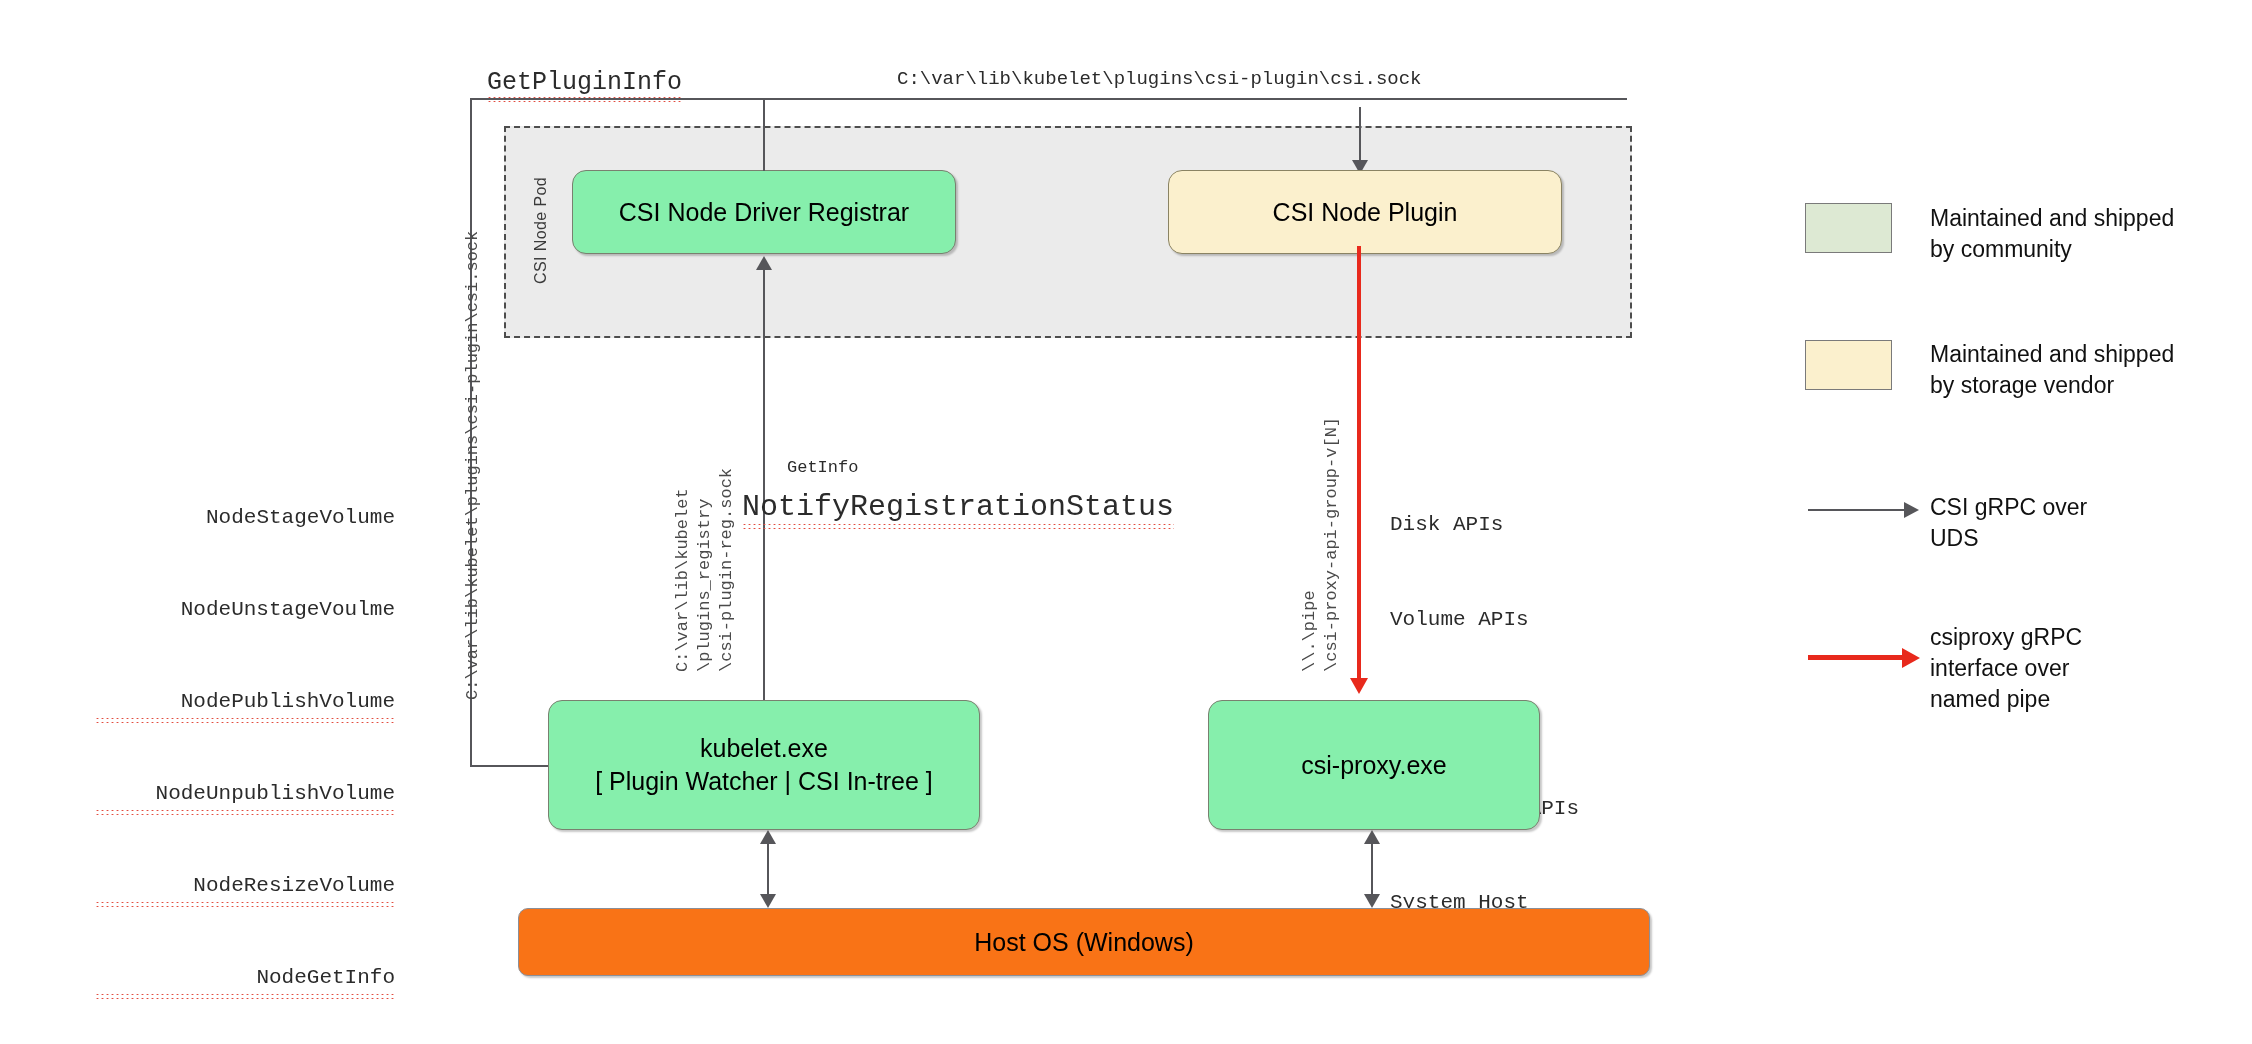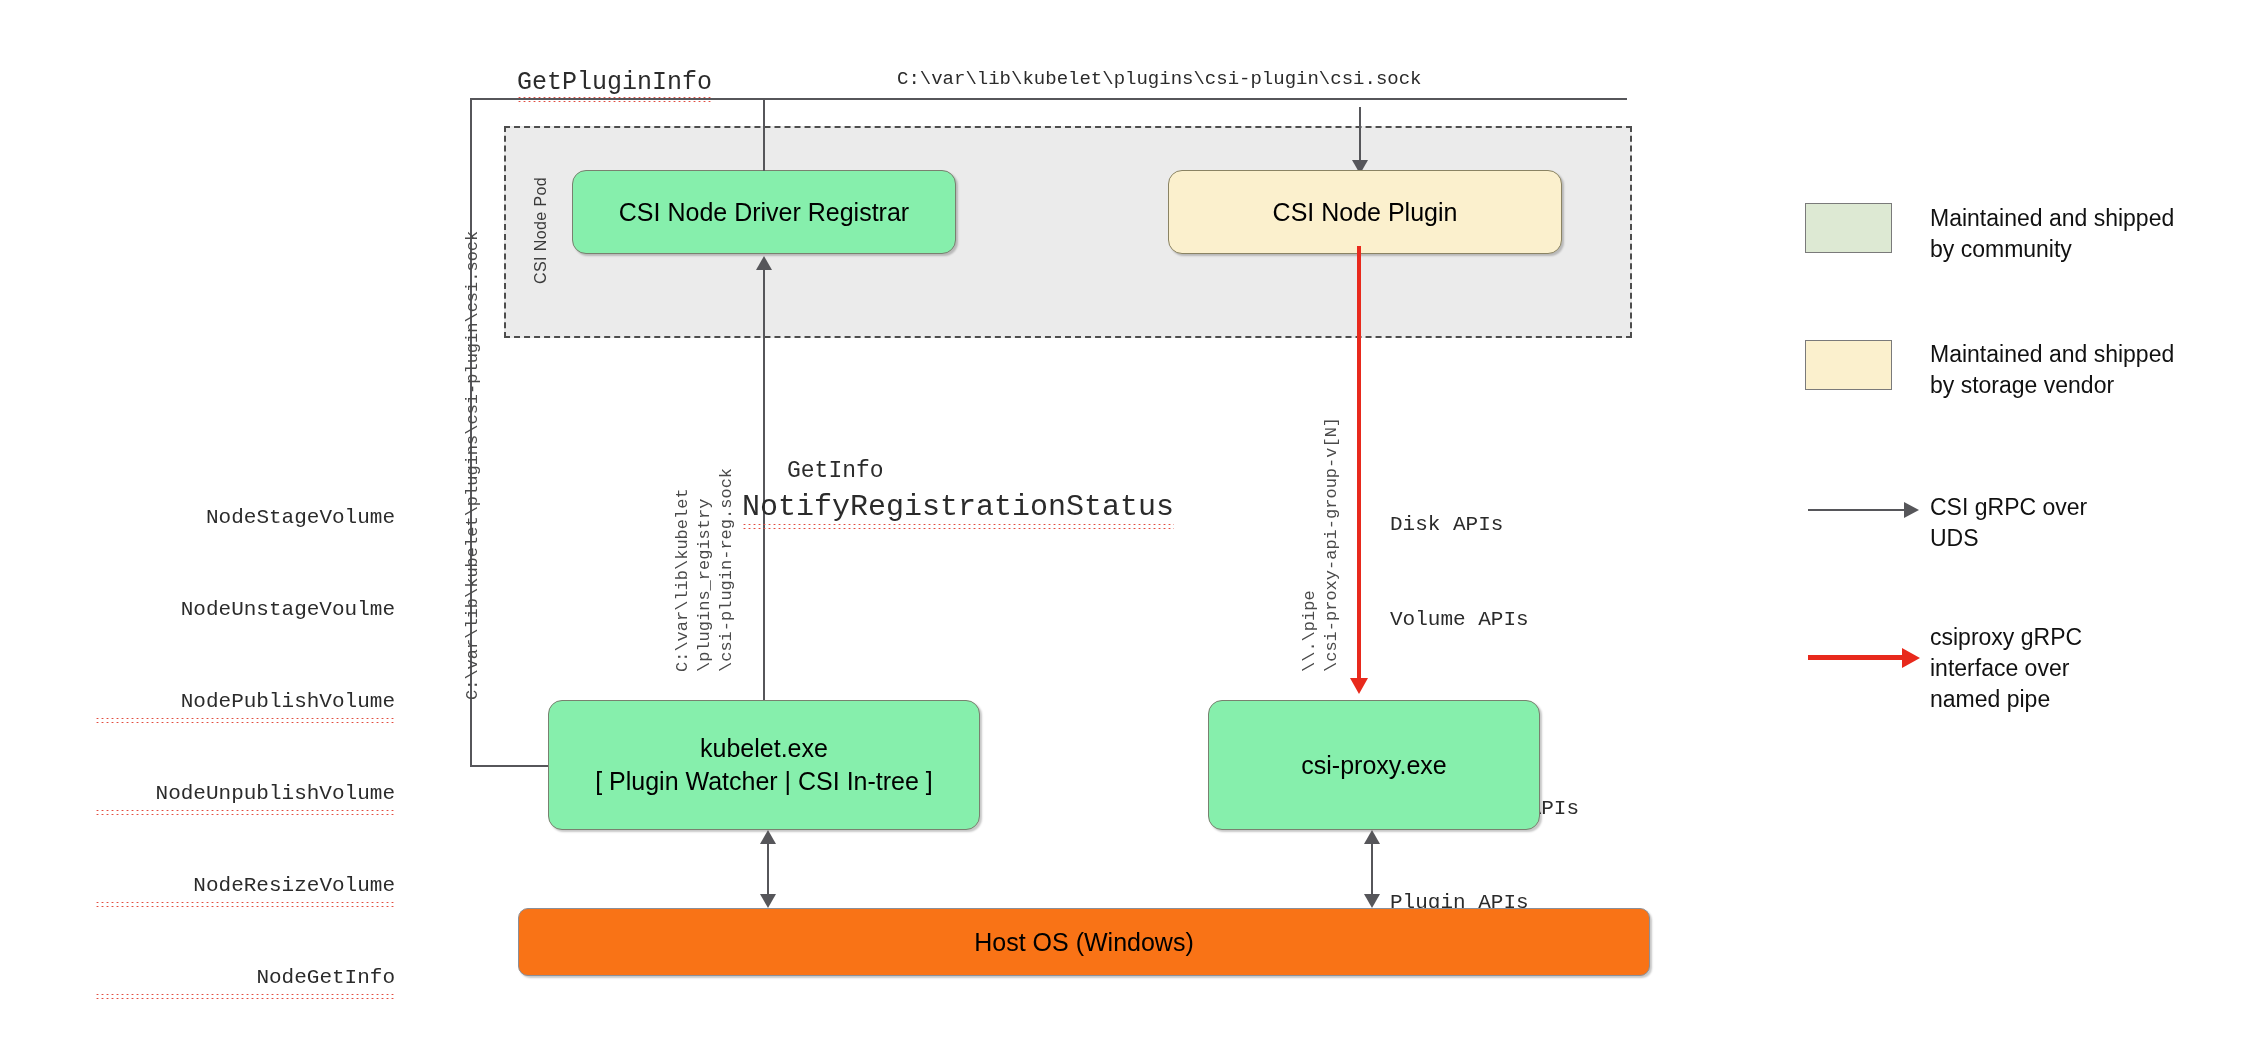--- a/index.html
+++ b/index.html
@@ -88,21 +88,21 @@
   <div class="ln ln-h" style="left:470px;top:765px;width:78px;"></div>
 
   <div class="pod-dashed" style="left:504px;top:126px;width:1124px;height:208px;"></div>
   <div class="pod-label" style="left:532px;top:284px;">CSI Node Pod</div>
 
   <div class="lbl mono" style="left:897px;top:68px;font-size:19px;">C:\var\lib\kubelet\plugins\csi-plugin\csi.sock</div>
 
   <div class="ln ln-v" style="left:1359px;top:107px;height:60px;"></div>
   <div class="arrow-dn" style="left:1352px;top:160px;"></div>
 
-  <div class="lbl mono squig2" style="left:517px;top:68px;font-size:25px;">GetPluginInfo</div>
+  <div class="lbl mono squig2" style="left:487px;top:68px;font-size:25px;">GetPluginInfo</div>
 
   <div class="node-box green" style="left:572px;top:170px;width:382px;height:82px;">
     <span>CSI Node Driver Registrar</span>
   </div>
 
   <div class="ln ln-v" style="left:763px;top:98px;height:73px;"></div>
 
   <div class="node-box yellow" style="left:1168px;top:170px;width:392px;height:82px;">
     <span>CSI Node Plugin</span>
   </div>
@@ -111,21 +111,21 @@
   <div class="arrow-dn red" style="left:1350px;top:678px;"></div>
 
   <div class="vrot" style="left:1300px;top:672px;">\\.\pipe</div>
   <div class="vrot" style="left:1322px;top:672px;">\csi-proxy-api-group-v[N]</div>
 
   <div class="api-right" style="left:1390px;top:446px;">
     <div>Disk APIs</div>
     <div>Volume APIs</div>
     <div>SMB APIs</div>
     <div>FileSystem APIs</div>
-    <div>Plugin APIs</div>
+    <div>System Host</div>
   </div>
 
   <div class="api-list" style="left:95px;top:442px;width:300px;">
     <div>NodeStageVolume</div>
     <div>NodeUnstageVoulme</div>
     <div class="squig2">NodePublishVolume</div>
     <div class="squig2">NodeUnpublishVolume</div>
     <div class="squig2">NodeResizeVolume</div>
     <div class="squig2">NodeGetInfo</div>
     
@@ -133,21 +133,21 @@
 
   <div class="vrot" style="left:463px;top:700px;">C:\var\lib\kubelet\plugins\csi-plugin\csi.sock</div>
 
   <div class="ln ln-v" style="left:763px;top:268px;height:432px;"></div>
   <div class="arrow-up" style="left:756px;top:256px;"></div>
 
   <div class="vrot" style="left:673px;top:672px;">C:\var\lib\kubelet</div>
   <div class="vrot" style="left:695px;top:672px;">\plugins_registry</div>
   <div class="vrot" style="left:717px;top:672px;">\csi-plugin-reg.sock</div>
 
-  <div class="lbl mono" style="left:787px;top:458px;font-size:23px;text-align:right;">GetInfo</div>
+  <div class="lbl mono" style="left:787px;top:458px;font-size:17px;text-align:right;">GetInfo</div>
   <div class="lbl mono squig2" style="left:742px;top:490px;font-size:30px;">NotifyRegistrationStatus</div>
 
   <div class="node-box green" style="left:548px;top:700px;width:430px;height:128px;flex-direction:column;">
     <span>kubelet.exe</span>
     <span>[ Plugin Watcher | CSI In-tree ]</span>
   </div>
 
   <div class="node-box green" style="left:1208px;top:700px;width:330px;height:128px;">
     <span>csi-proxy.exe</span>
   </div>

